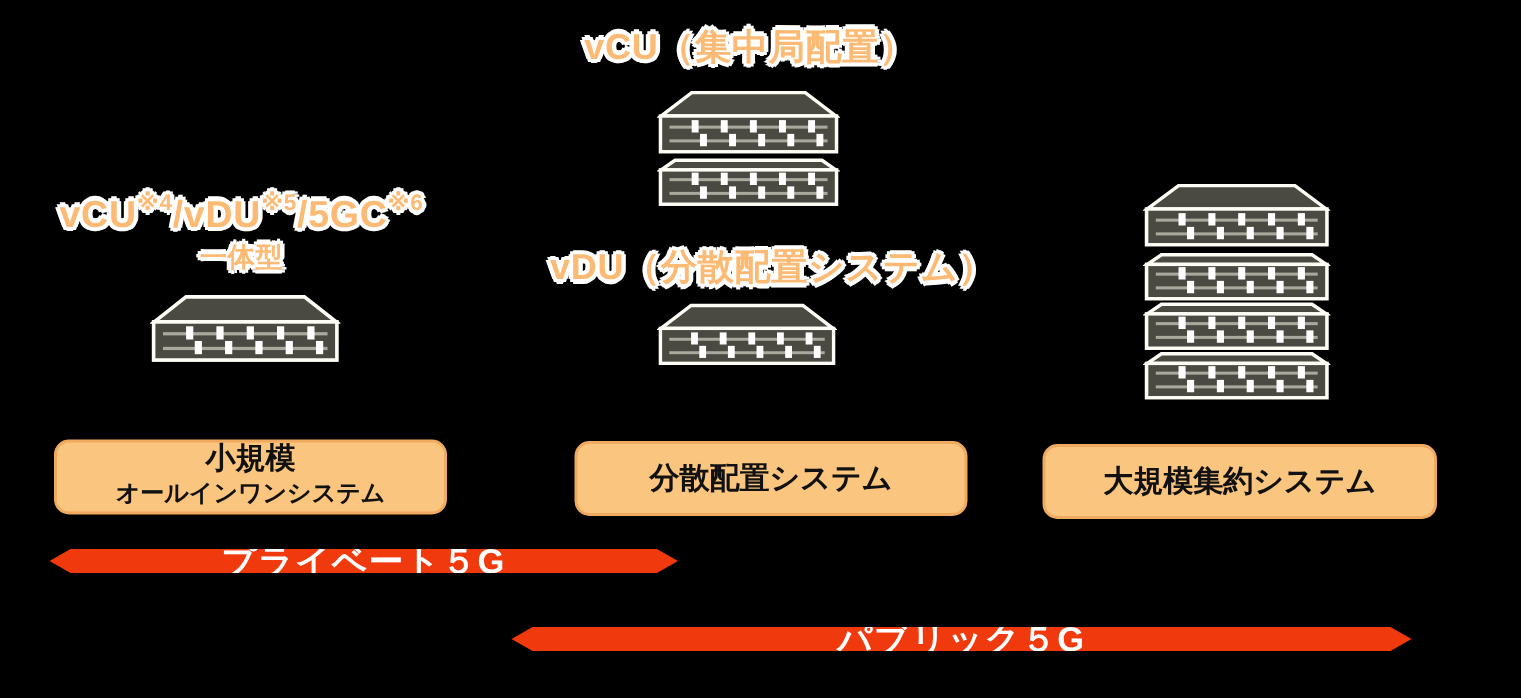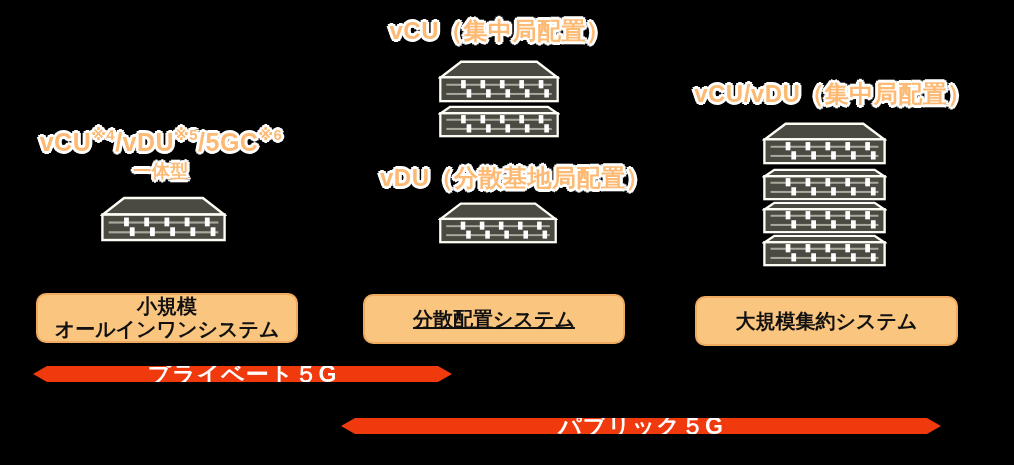--- a/index.html
+++ b/index.html
@@ -19,21 +19,21 @@
   }
   .caption sup{font-size:15px;position:relative;top:-2px;vertical-align:super;}
   .srv{position:absolute;}
   .labelbox{
     position:absolute;width:262px;height:50px;background:#FAC57F;
     border:2px solid #F0AA5F;border-radius:10px;box-sizing:border-box;
     display:flex;flex-direction:column;align-items:center;justify-content:center;
     color:#111;font-weight:bold;text-align:center;
   }
   .labelbox .l1{font-size:20px;line-height:23px;white-space:nowrap;}
-  .labelbox .l2{font-size:20px;line-height:23px;white-space:nowrap;}
+  .labelbox .l2{font-size:16px;line-height:23px;white-space:nowrap;}
   .arrow{
     position:absolute;height:16px;background:#F1390E;
     clip-path:polygon(14px 0, calc(100% - 14px) 0, 100% 50%, calc(100% - 14px) 100%, 14px 100%, 0 50%);
     display:flex;align-items:center;justify-content:center;
     color:#ffffff;font-weight:bold;font-size:23px;letter-spacing:1px;white-space:nowrap;
   }
 </style>
 </head>
 <body>
 
@@ -96,31 +96,30 @@
 
   <div class="caption" style="left:345px;top:15px;width:310px;font-size:24px;">vCU（集中局配置）</div>
 
   <svg class="srv" viewBox="0 0 132 48" preserveAspectRatio="none" style="left:438px;top:59px;width:122px;height:44px;">
       <use href="#srv-tall" xlink:href="#srv-tall"></use>
     </svg>
   <svg class="srv" viewBox="0 0 132 36" preserveAspectRatio="none" style="left:438px;top:105px;width:122px;height:33px;">
       <use href="#srv-slim" xlink:href="#srv-slim"></use>
     </svg>
 
-  <div class="caption" style="left:355px;top:162px;width:320px;font-size:24px;">vDU（分散基地局配置）</div>
+  <div class="caption" style="left:355px;top:162px;width:320px;font-size:24px;">vDU（分散配置システム）</div>
 
   <svg class="srv" viewBox="0 0 132 48" preserveAspectRatio="none" style="left:438px;top:201px;width:120px;height:43px;">
       <use href="#srv-tall" xlink:href="#srv-tall"></use>
     </svg>
 
-  <div class="labelbox" style="left:363px;top:294px;text-decoration:underline;">
+  <div class="labelbox" style="left:383px;top:294px;">
     <div class="l1">分散配置システム</div>
   </div>
 
-  <div class="caption" style="left:678px;top:78px;width:310px;font-size:24px;">vCU/vDU（集中局配置）</div>
 
   <svg class="srv" viewBox="0 0 132 48" preserveAspectRatio="none" style="left:762px;top:121px;width:125px;height:44px;">
       <use href="#srv-tall" xlink:href="#srv-tall"></use>
     </svg>
   <svg class="srv" viewBox="0 0 132 36" preserveAspectRatio="none" style="left:762px;top:168px;width:125px;height:33px;">
       <use href="#srv-slim" xlink:href="#srv-slim"></use>
     </svg>
   <svg class="srv" viewBox="0 0 132 36" preserveAspectRatio="none" style="left:762px;top:201px;width:125px;height:33px;">
       <use href="#srv-slim" xlink:href="#srv-slim"></use>
     </svg>

